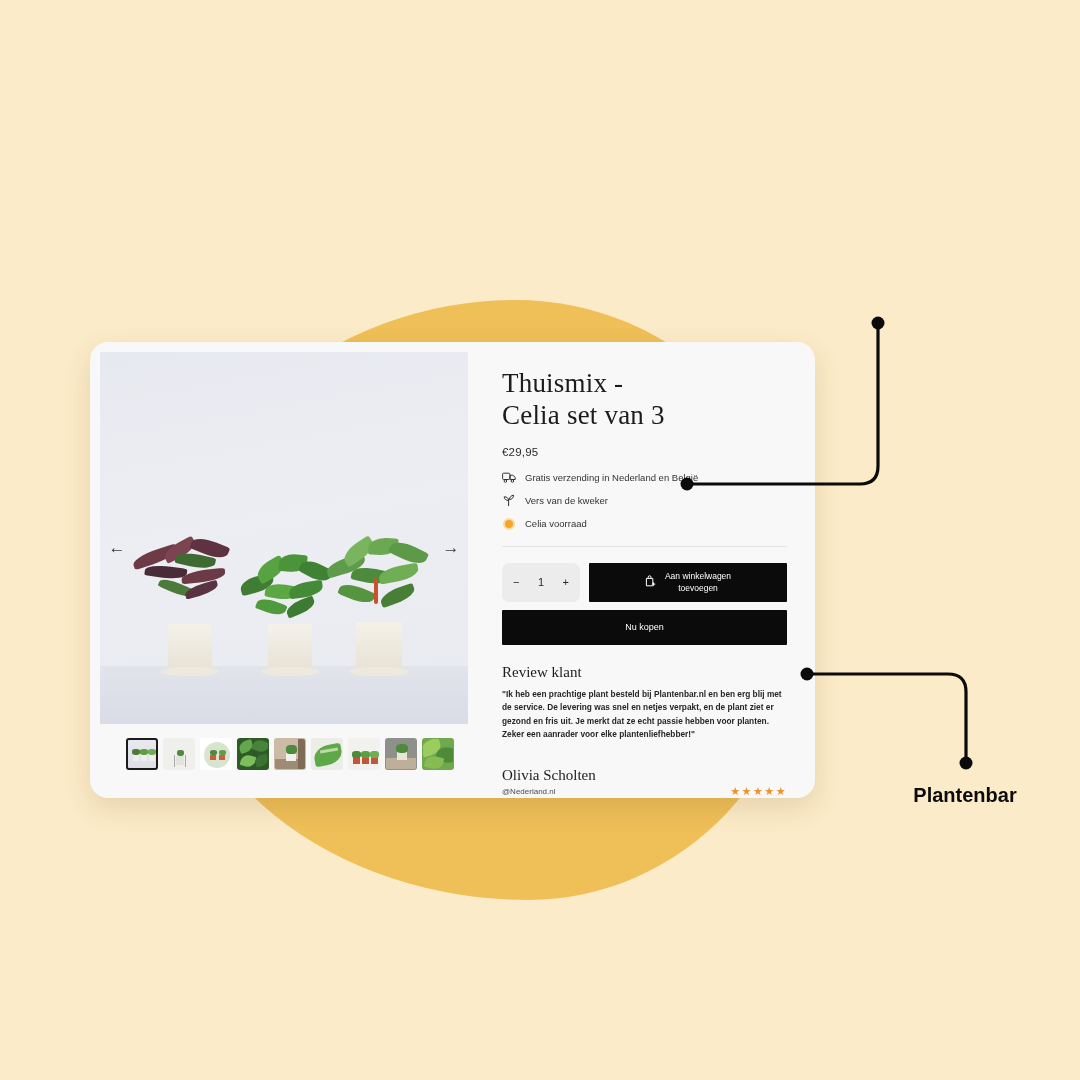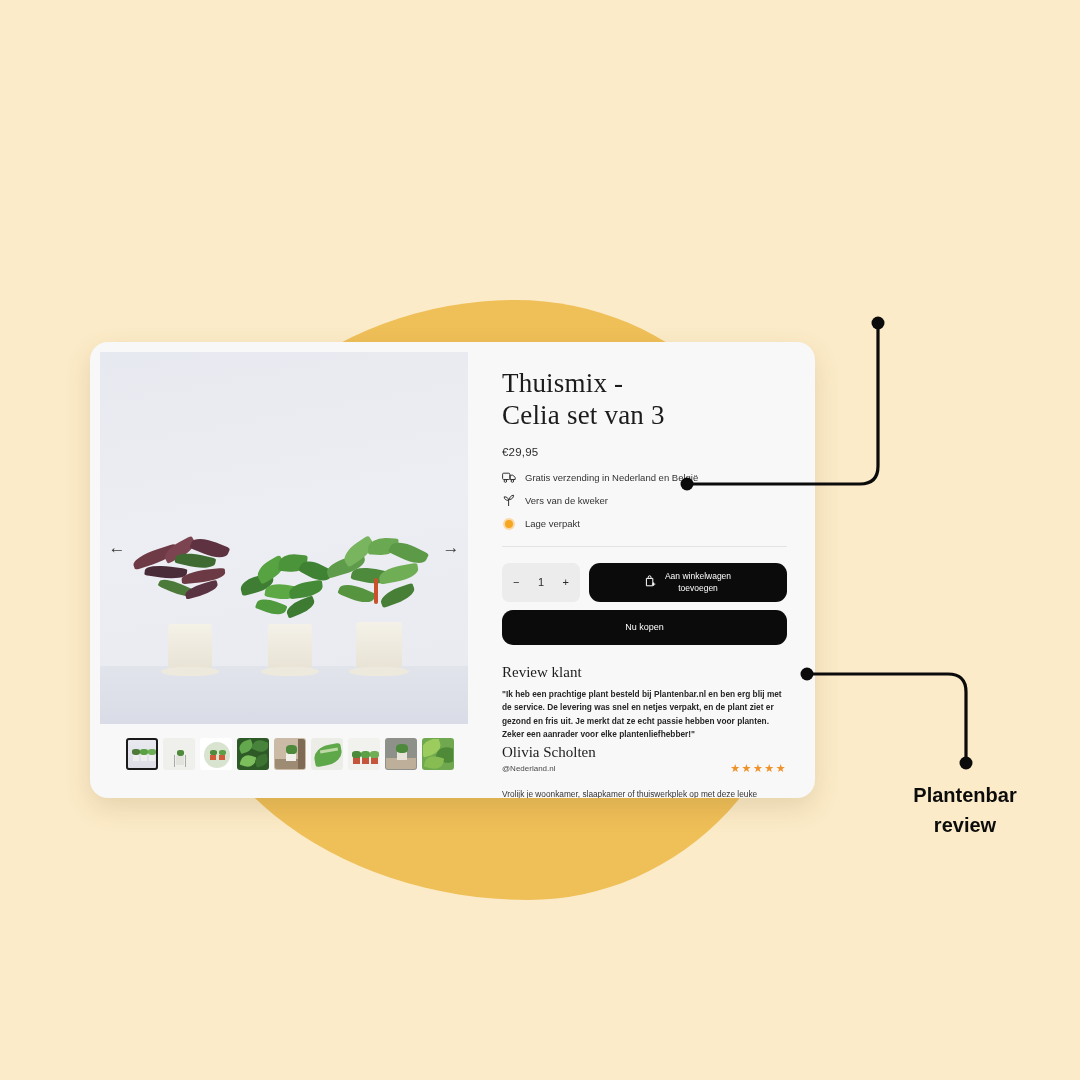--- a/index.html
+++ b/index.html
@@ -109,37 +109,37 @@
   .rule{height:1px;background:#E3E3E1;margin:16px 0 0 0;}
 
   .buyrow{display:flex;gap:9px;margin-top:16px;align-items:stretch;}
   .stepper{
     width:78px;background:#ECECEC;border-radius:7px;
     display:flex;align-items:center;justify-content:space-between;
     padding:0 11px;box-sizing:border-box;font-size:11px;color:#2A2A2A;
   }
   .stepper span{cursor:pointer;}
   .btn{
-    background:#0B0B0B;color:#fff;border-radius:11px;
+    background:#0B0B0B;color:#fff;border-radius:1px;
     display:flex;align-items:center;justify-content:center;gap:9px;
     font-size:8.5px;line-height:1.45;text-align:center;cursor:pointer;
   }
   .btn-cart{flex:1;padding:7px 6px;}
   .btn-buy{margin-top:8px;width:100%;padding:11px 0;font-size:9px;box-sizing:border-box;}
 
   .rev-head{
     font-family:"Liberation Serif", serif;
     font-size:15px;color:#1C1C1C;margin-top:19px;
   }
   .rev-body{
     margin-top:7px;font-size:8.3px;line-height:1.62;color:#262626;font-weight:bold;
   }
   .rev-name{
     font-family:"Liberation Serif", serif;
-    font-size:15px;color:#1C1C1C;margin-top:2px;
+    font-size:15px;color:#1C1C1C;margin-top:25px;
   }
   .rev-foot{display:flex;align-items:center;justify-content:space-between;margin-top:1px;}
   .rev-handle{font-size:8px;color:#4A4A4A;}
   .stars{color:#F0922B;font-size:11px;letter-spacing:1.5px;}
   .desc{margin-top:13px;font-size:8.3px;line-height:1.62;color:#333;}
 
   
   .anno{position:absolute;z-index:6;font-weight:bold;color:#0C0C0C;}
   .anno-1{top:234px;left:700px;width:360px;text-align:center;font-size:20px;line-height:1.5;}
   .anno-2{top:780px;left:860px;width:210px;text-align:center;font-size:20px;line-height:1.5;}
@@ -160,21 +160,20 @@
   </svg>
 
   <svg class="connector" style="left:780px;top:650px;width:230px;height:140px;">
     <path d="M28,24 L168,24 Q186,24 186,42 L186,112" stroke="#0B0B0B" stroke-width="3.2" fill="none" stroke-linecap="round"></path>
     <circle cx="27" cy="24" r="6.5" fill="#0B0B0B"></circle>
     <circle cx="186" cy="113" r="6.5" fill="#0B0B0B"></circle>
   </svg>
 
   <div class="anno anno-2">
     <div>Plantenbar</div>
-    <div>review</div>
   </div>
 
   <div class="card">
 
     <div class="gallery">
       <div class="hero">
         <div class="hero-floor"></div>
 
         <div class="plant" style="left:52px;">
           <div style="position:relative;width:76px;height:88px;">
@@ -309,21 +308,21 @@
               <path d="M6.6,6.4 C3.8,6.4 2.2,5 2.2,2.8 C4.9,2.8 6.6,4.1 6.6,6.4 Z" fill="none" stroke="#333" stroke-width="1"></path>
               <path d="M7.4,5.6 C7.4,3.2 9.2,1.4 11.6,1.2 C11.6,3.6 9.9,5.4 7.4,5.6 Z" fill="none" stroke="#333" stroke-width="1"></path>
             </svg>
           </span>
           <span>Vers van de kweker</span>
         </div>
         <div class="usp">
           <span class="usp-ico">
             <span class="dot-stock"></span>
           </span>
-          <span>Lage verpakt</span>
+          <span>Celia voorraad</span>
         </div>
       </div>
 
       <div class="rule"></div>
 
       <div class="buyrow">
         <div class="stepper">
           <span>−</span>
           <span>1</span>
           <span>+</span>

